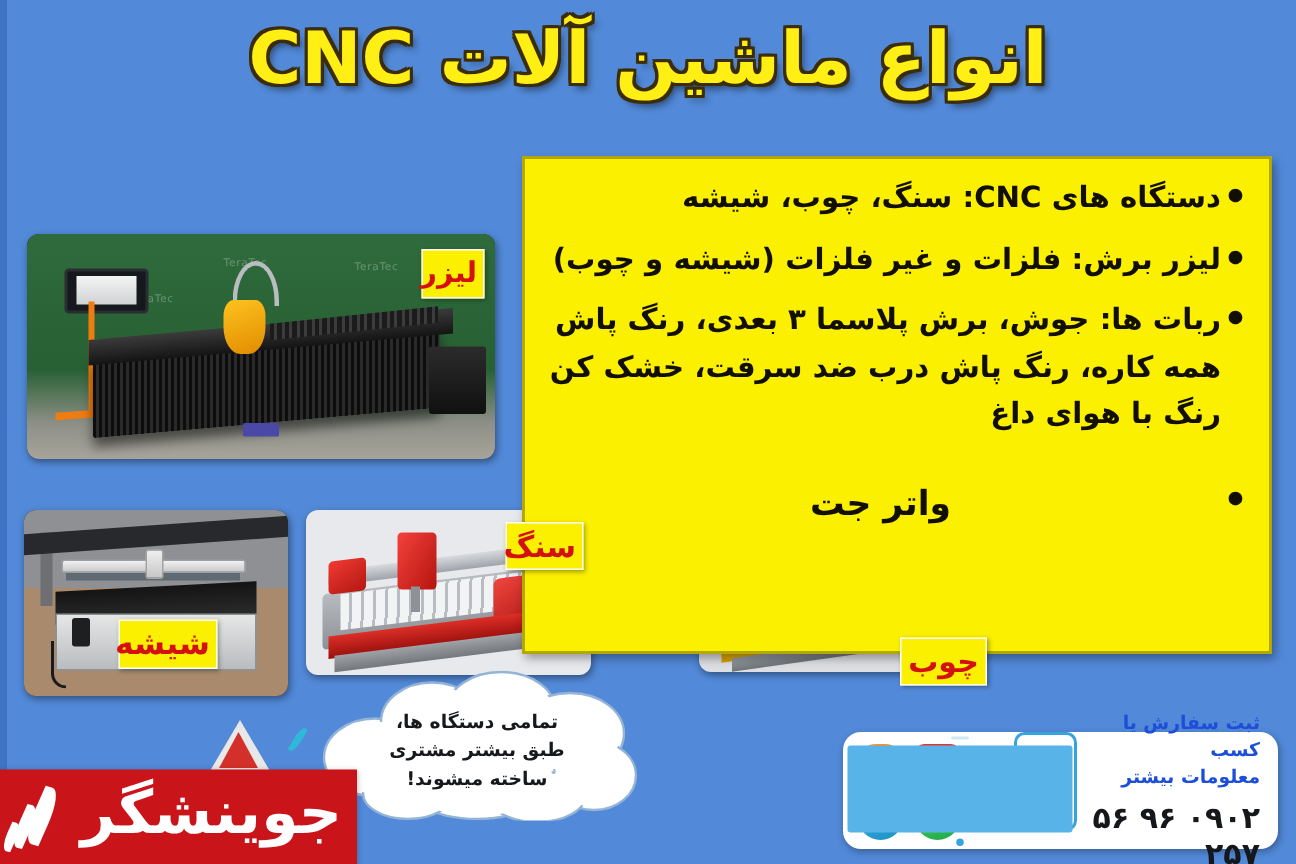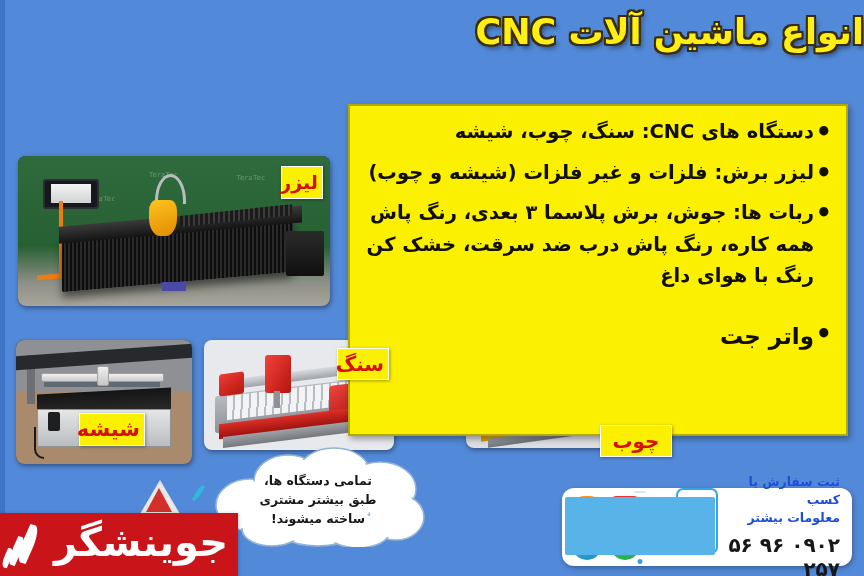--- a/index.html
+++ b/index.html
@@ -10,22 +10,22 @@
     position:relative;
   }
   #poster {
     position:absolute; inset:0; width:864px; height:576px;
     background: linear-gradient(90deg,#3f73c4 0 5px,#5289d8 5px 100%);
     overflow:hidden;
   }
   
   #title {
     position:absolute; top:14px; left:0; width:864px;
-    text-align:right;
-    font-size:35px; font-weight:bold; line-height:1.05;
+    text-align:center;
+    font-size:48px; font-weight:bold; line-height:1.05;
     color:#ffef14;
     direction:rtl;
     letter-spacing:0px;
     text-shadow:
       2px 0 0 #3b2d09, -2px 0 0 #3b2d09, 0 2px 0 #3b2d09, 0 -2px 0 #3b2d09,
       2px 2px 0 #3b2d09, -2px 2px 0 #3b2d09, 2px -2px 0 #3b2d09, -2px -2px 0 #3b2d09,
       3px 4px 5px rgba(0,0,0,.45);
     white-space:nowrap;
   }
   
@@ -49,21 +49,21 @@
   .spec .bullet {
     flex:0 0 auto;
     width:16px;
     font-size:26px;
     line-height:1.25;
     text-align:center;
     margin-left:2px;
   }
   .spec .txt { flex:1 1 auto; }
   #spec-4 { margin-top:26px; }
-  #spec-4 .txt { font-size:23px; }
+  #spec-4 .txt { font-size:23px;text-align:center; }
 
   
   .frame {
     position:absolute;
     border-radius:8px;
     overflow:hidden;
     background:#222;
     box-shadow:1px 2px 5px rgba(0,0,0,.4);
   }
   #photo-laser { left:18px; top:156px; width:312px; height:150px; }
@@ -159,21 +159,21 @@
     text-align:center;
     border:1px solid #ffffff;
     box-shadow:1px 1px 3px rgba(0,0,0,.35);
     line-height:1;
     padding:4px 6px;
     z-index:6;
   }
   #tag-laser { left:281px; top:166px; width:42px; font-size:19px; padding:6px 4px; }
   #tag-glass { left:79px;  top:413px; width:66px; font-size:21px; padding:5px 4px; }
   #tag-stone { left:337px; top:348px; width:52px; font-size:20px; padding:5px 4px; }
-  #tag-wood  { left:600px; top:425px; width:72px; font-size:20px; padding:5px 4px; }
+  #tag-wood  { left:600px; top:425px; width:58px; font-size:20px; padding:5px 4px; }
 
   
   #bubble {
     position:absolute; left:210px; top:447px; width:216px; height:100px; z-index:7;
   }
   #bubble svg { position:absolute; inset:0; width:100%; height:100%; }
   #bubble-text {
     position:absolute; inset:0;
     display:flex; flex-direction:column; align-items:center; justify-content:center;
     direction:rtl; text-align:center;

